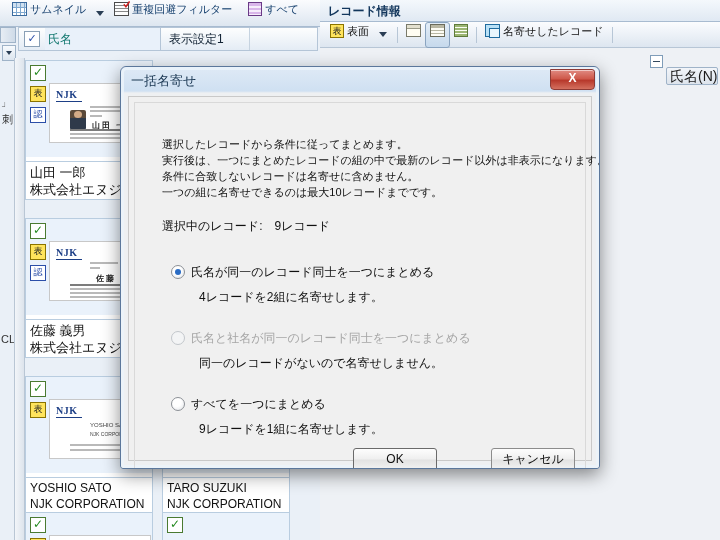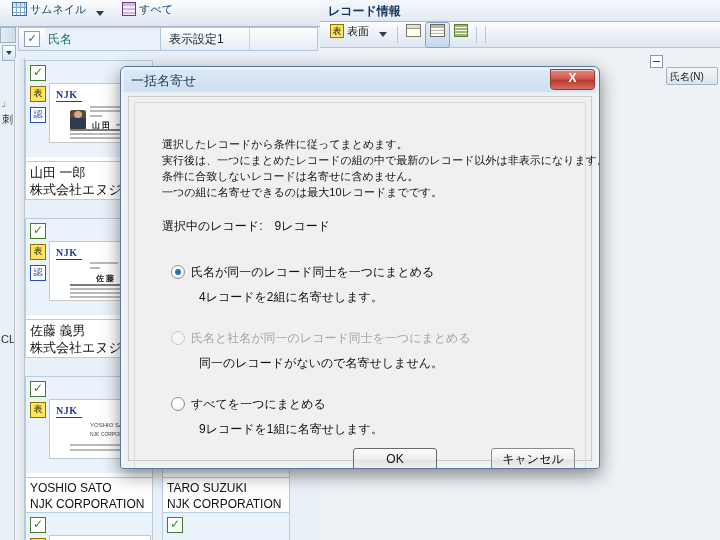--- a/index.html
+++ b/index.html
@@ -91,21 +91,21 @@
   .panel-toolbar {
     position: absolute; left: 0; top: 22px; width: 100%; height: 26px;
     background: linear-gradient(#fbfcfe, #dde6f0);
     border-bottom: 1px solid #b7c6d6;
     display: flex; align-items: center; padding-left: 6px; box-sizing: border-box;
   }
 
   
   .field-row { position: absolute; display: flex; align-items: center; height: 19px; }
   .fl {
-    font-size: 10px; color: #1b1b1b; background: linear-gradient(#f2f5f9,#dde4ec);
+    font-size: 14px; color: #1b1b1b; background: linear-gradient(#f2f5f9,#dde4ec);
     border: 1px solid #9fb3c8; border-radius: 2px; padding: 1px 3px; box-sizing: border-box;
     height: 18px; line-height: 15px; white-space: nowrap; overflow: hidden; margin-top: 28px;
   }
   .minus-box { width: 11px; height: 11px; border: 1px solid #7f9db9; background: #fff; position: relative; margin-right: 3px; }
   .minus-box::after { content:""; position:absolute; left:2px; top:5px; width:7px; height:1px; background:#33495e; }
 
   
   .thumb-card {
     position: absolute; background: #ffffff; border: 1px solid #b9cde0;
     box-sizing: border-box;
@@ -211,20 +211,24 @@
 
     <div class="left-pane">
 
       <div class="toolbar">
         <div style="width:8px"></div>
         <div class="tb-item">
           <span class="icon-grid"></span>
           <span class="tb-label">サムネイル</span>
         </div>
         <div class="tb-caret"></div>
+        <div class="tb-item">
+          <span class="icon-filter"></span>
+          <span class="tb-label">重複回避フィルター</span>
+        </div>
         <div style="width:8px"></div>
         <div class="tb-item">
           <span class="icon-stack"></span>
           <span class="tb-label">すべて</span>
         </div>
       </div>
 
       <div style="position:absolute;left:18px;top:27px;width:300px;height:24px;background:linear-gradient(#fdfefe,#e4ecf5);border:1px solid #b4c5d7;box-sizing:border-box;display:flex;align-items:center;">
         <span style="width:14px;height:14px;border:1px solid #8aa0b6;background:#fff;color:#2b4ea8;font-size:11px;line-height:12px;text-align:center;margin:0 5px;">✓</span>
         <span style="flex:none;width:112px;font-size:12px;color:#0f766e;padding-left:3px;border-right:1px solid #b4c5d7;height:100%;line-height:22px;background:#e9f1fa;">氏名</span>
@@ -353,20 +357,24 @@
         <div class="tb-item">
           <span class="icon-card-blank"></span>
         </div>
         <div class="tb-item tb-btn-pressed">
           <span class="icon-card-lines"></span>
         </div>
         <div class="tb-item">
           <span class="icon-list-lines"></span>
         </div>
         <div class="tb-sep"></div>
+        <div class="tb-item">
+          <span class="icon-copy-stack"></span>
+          <span class="tb-label" style="color:#111">名寄せしたレコード</span>
+        </div>
         <div class="tb-sep"></div>
       </div>
 
       <div class="field-row" style="left:330px;top:52px;">
         <span class="minus-box"></span>
         <span class="fl" style="width:52px">氏名(N)</span>
 
       </div>
 
     </div>

